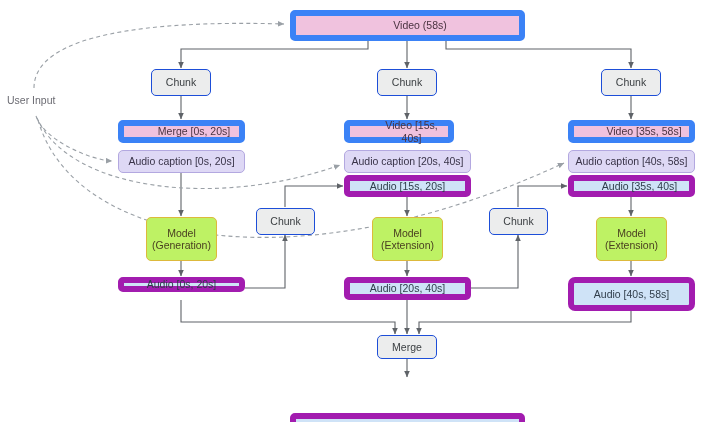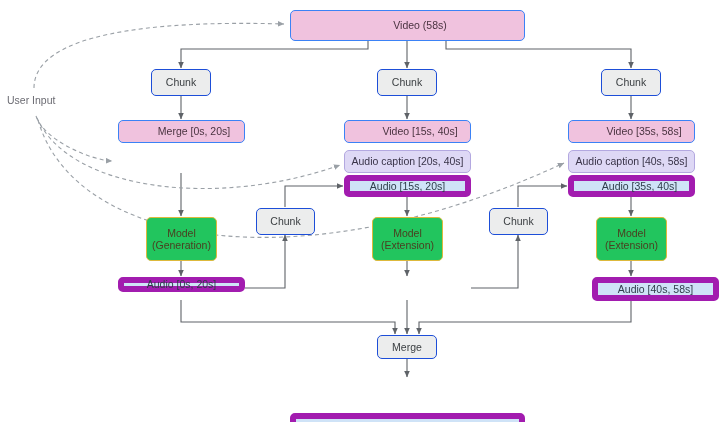--- a/index.html
+++ b/index.html
@@ -2,24 +2,24 @@
 <html><head>
 <meta charset="utf-8">
 <style>
   html,body{margin:0;padding:0;background:#fff;}
   body{width:720px;height:422px;font-family:"Liberation Sans",sans-serif;overflow:hidden;}
   #stage{position:relative;width:720px;height:422px;}
   svg#wires{position:absolute;left:0;top:0;width:720px;height:422px;}
   .node{position:absolute;box-sizing:border-box;display:flex;align-items:center;
         justify-content:center;text-align:center;border-radius:5px;
         font-size:10.5px;color:#333;line-height:1.18;}
-  .pink{background:#f0c2de;border:1px solid #3b82f6;color:#4a3340;padding-left:25px;}
+  .pink{background:#f0c2de;border:6px solid #3b82f6;color:#4a3340;padding-left:25px;}
   .lav{background:#ded8f5;border:1px solid #b3a8e0;color:#393348;}
   .blue{background:#cfe3f7;border:6px solid #a21caf;color:#2f3d4a;}
-  .yellow{background:#22c55e;border:1px solid #ddb93c;color:#4a4021;}
+  .yellow{background:#bef264;border:1px solid #ddb93c;color:#4a4021;}
   .gray{background:#eceded;border:1px solid #1d4ed8;color:#3c4043;}
   .lbl{position:absolute;font-size:10.5px;color:#6b6b72;text-align:right;}
 </style>
 </head>
 <body>
 
 <div id="stage">
 
   <svg id="wires" viewBox="0 0 720 422">
     <defs>
@@ -81,22 +81,25 @@
   <div class="node gray" style="left:377px;top:69px;width:60px;height:27px;">
     <span>Chunk</span>
   </div>
   <div class="node gray" style="left:601px;top:69px;width:60px;height:27px;">
     <span>Chunk</span>
   </div>
 
   <div class="node pink" style="left:118px;top:120px;width:127px;height:23px;">
     <span>Merge [0s, 20s]</span>
   </div>
+  <div class="node lav" style="left:118px;top:150px;width:127px;height:23px;">
+    <span>Audio caption [0s, 20s]</span>
+  </div>
 
-  <div class="node pink" style="left:344px;top:120px;width:127px;height:23px;">
+  <div class="node pink" style="left:344px;top:120px;width:110px;height:23px;">
     <span>Video [15s, 40s]</span>
   </div>
   <div class="node lav" style="left:344px;top:150px;width:127px;height:23px;">
     <span>Audio caption [20s, 40s]</span>
   </div>
   <div class="node blue" style="left:344px;top:175px;width:127px;height:22px;">
     <span>Audio [15s, 20s]</span>
   </div>
 
   <div class="node pink" style="left:568px;top:120px;width:127px;height:23px;">
@@ -125,21 +128,24 @@
     <span>(Extension)</span>
   </div>
   <div class="node yellow" style="left:596px;top:217px;width:71px;height:44px;flex-direction:column;">
     <span>Model</span>
     <span>(Extension)</span>
   </div>
 
   <div class="node blue" style="left:118px;top:277px;width:127px;height:15px;">
     <span>Audio [0s, 20s]</span>
   </div>
-  <div class="node blue" style="left:592px;top:277px;width:127px;height:24px;">
+  <div class="node blue" style="left:344px;top:277px;width:127px;height:23px;">
+    <span>Audio [20s, 40s]</span>
+  </div>
+  <div class="node blue" style="left:568px;top:277px;width:127px;height:34px;border-radius:7px;">
     <span>Audio [40s, 58s]</span>
   </div>
 
   <div class="node gray" style="left:377px;top:335px;width:60px;height:24px;">
     <span>Merge</span>
   </div>
 
   <div class="node blue" style="left:290px;top:378px;width:235px;height:30px;margin-top:35px;">
     <span>Audio (58s)</span>
   </div>

